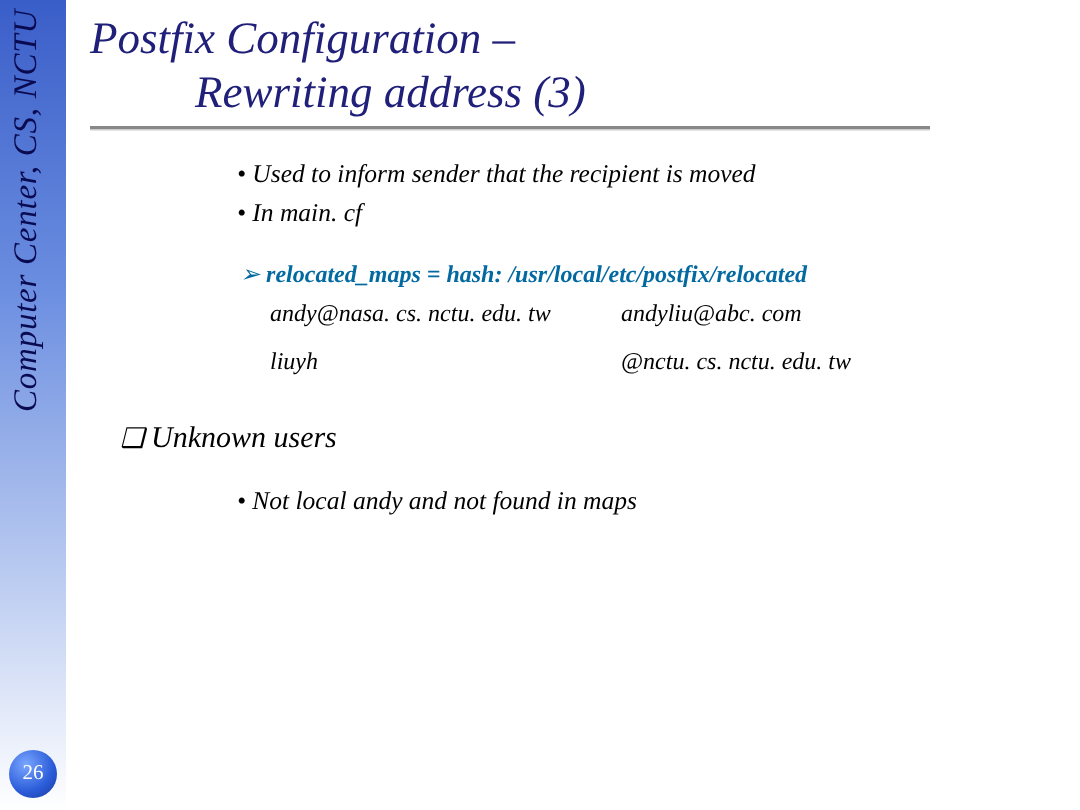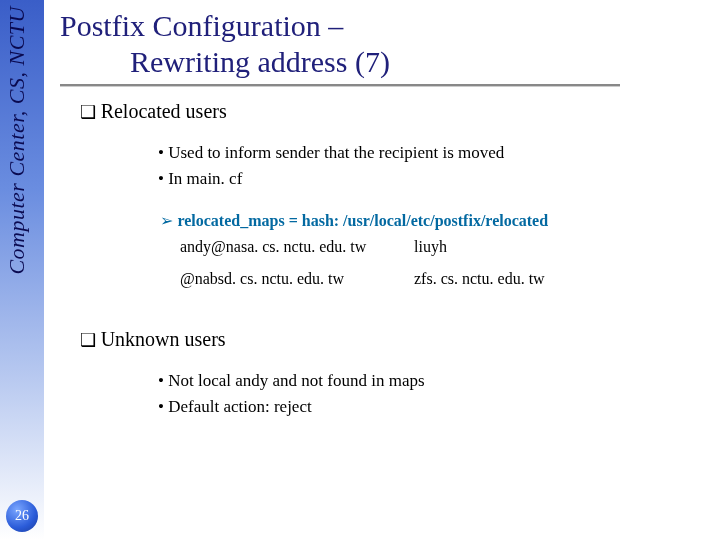--- a/index.html
+++ b/index.html
@@ -47,20 +47,21 @@
     display: flex;
     align-items: center;
     justify-content: center;
     margin-left: 6px;
   }
   .content {
     position: absolute;
     left: 60px;
     top: 8px;
     right: 10px;
+    font-style: italic;
   }
   .title {
     color: #20207a;
     font-size: 30px;
     font-family: "Times New Roman", Times, serif;
     line-height: 1.2;
   }
   .title .t1 { display: block; }
   .title .t2 { display: block; padding-left: 70px; }
   .title-rule {
@@ -100,60 +101,56 @@
     margin-left: 120px;
     margin-top: 6px;
     display: grid;
     grid-template-columns: 220px auto;
     row-gap: 4px;
     column-gap: 30px;
     font-size: 16px;
     font-family: "Times New Roman", Times, serif;
     gap: 14px;
   }
-  .block2 { margin-top: 40px; }
+  .block2 { margin-top: 30px; }
 </style>
 </head>
 <body>
 
 <div class="sidebar-gradient"></div>
 <div class="sidebar-text">Computer Center, CS, NCTU</div>
 <div class="page-number">26</div>
 
 <div class="content">
 
   <div class="title">
     <span class="t1">Postfix Configuration –</span>
-    <span class="t2">Rewriting address (7)</span>
+    <span class="t2">Rewriting address (3)</span>
   </div>
   <hr class="title-rule">
 
-  <div class="section box-bullet">
-    <span>Relocated users</span>
-  </div>
 
   <ul class="sub1">
     <li>Used to inform sender that the recipient is moved</li>
     <li>In main. cf</li>
   </ul>
 
   <div class="sub2">
     <span class="arrow"></span><b>relocated_maps = hash: /usr/local/etc/postfix/relocated</b>
   </div>
 
 
   <div class="relocated-table">
     <div>andy@nasa. cs. nctu. edu. tw</div>
+    <div>andyliu@abc. com</div>
     <div>liuyh</div>
-    <div>@nabsd. cs. nctu. edu. tw</div>
-    <div>zfs. cs. nctu. edu. tw</div>
+    <div>@nctu. cs. nctu. edu. tw</div>
   </div>
 
   <div class="section box-bullet block2">
     <span>Unknown users</span>
   </div>
 
   <ul class="sub1">
     <li>Not local andy and not found in maps</li>
-    <li>Default action: reject</li>
   </ul>
 
 </div>
 
 </body></html>

